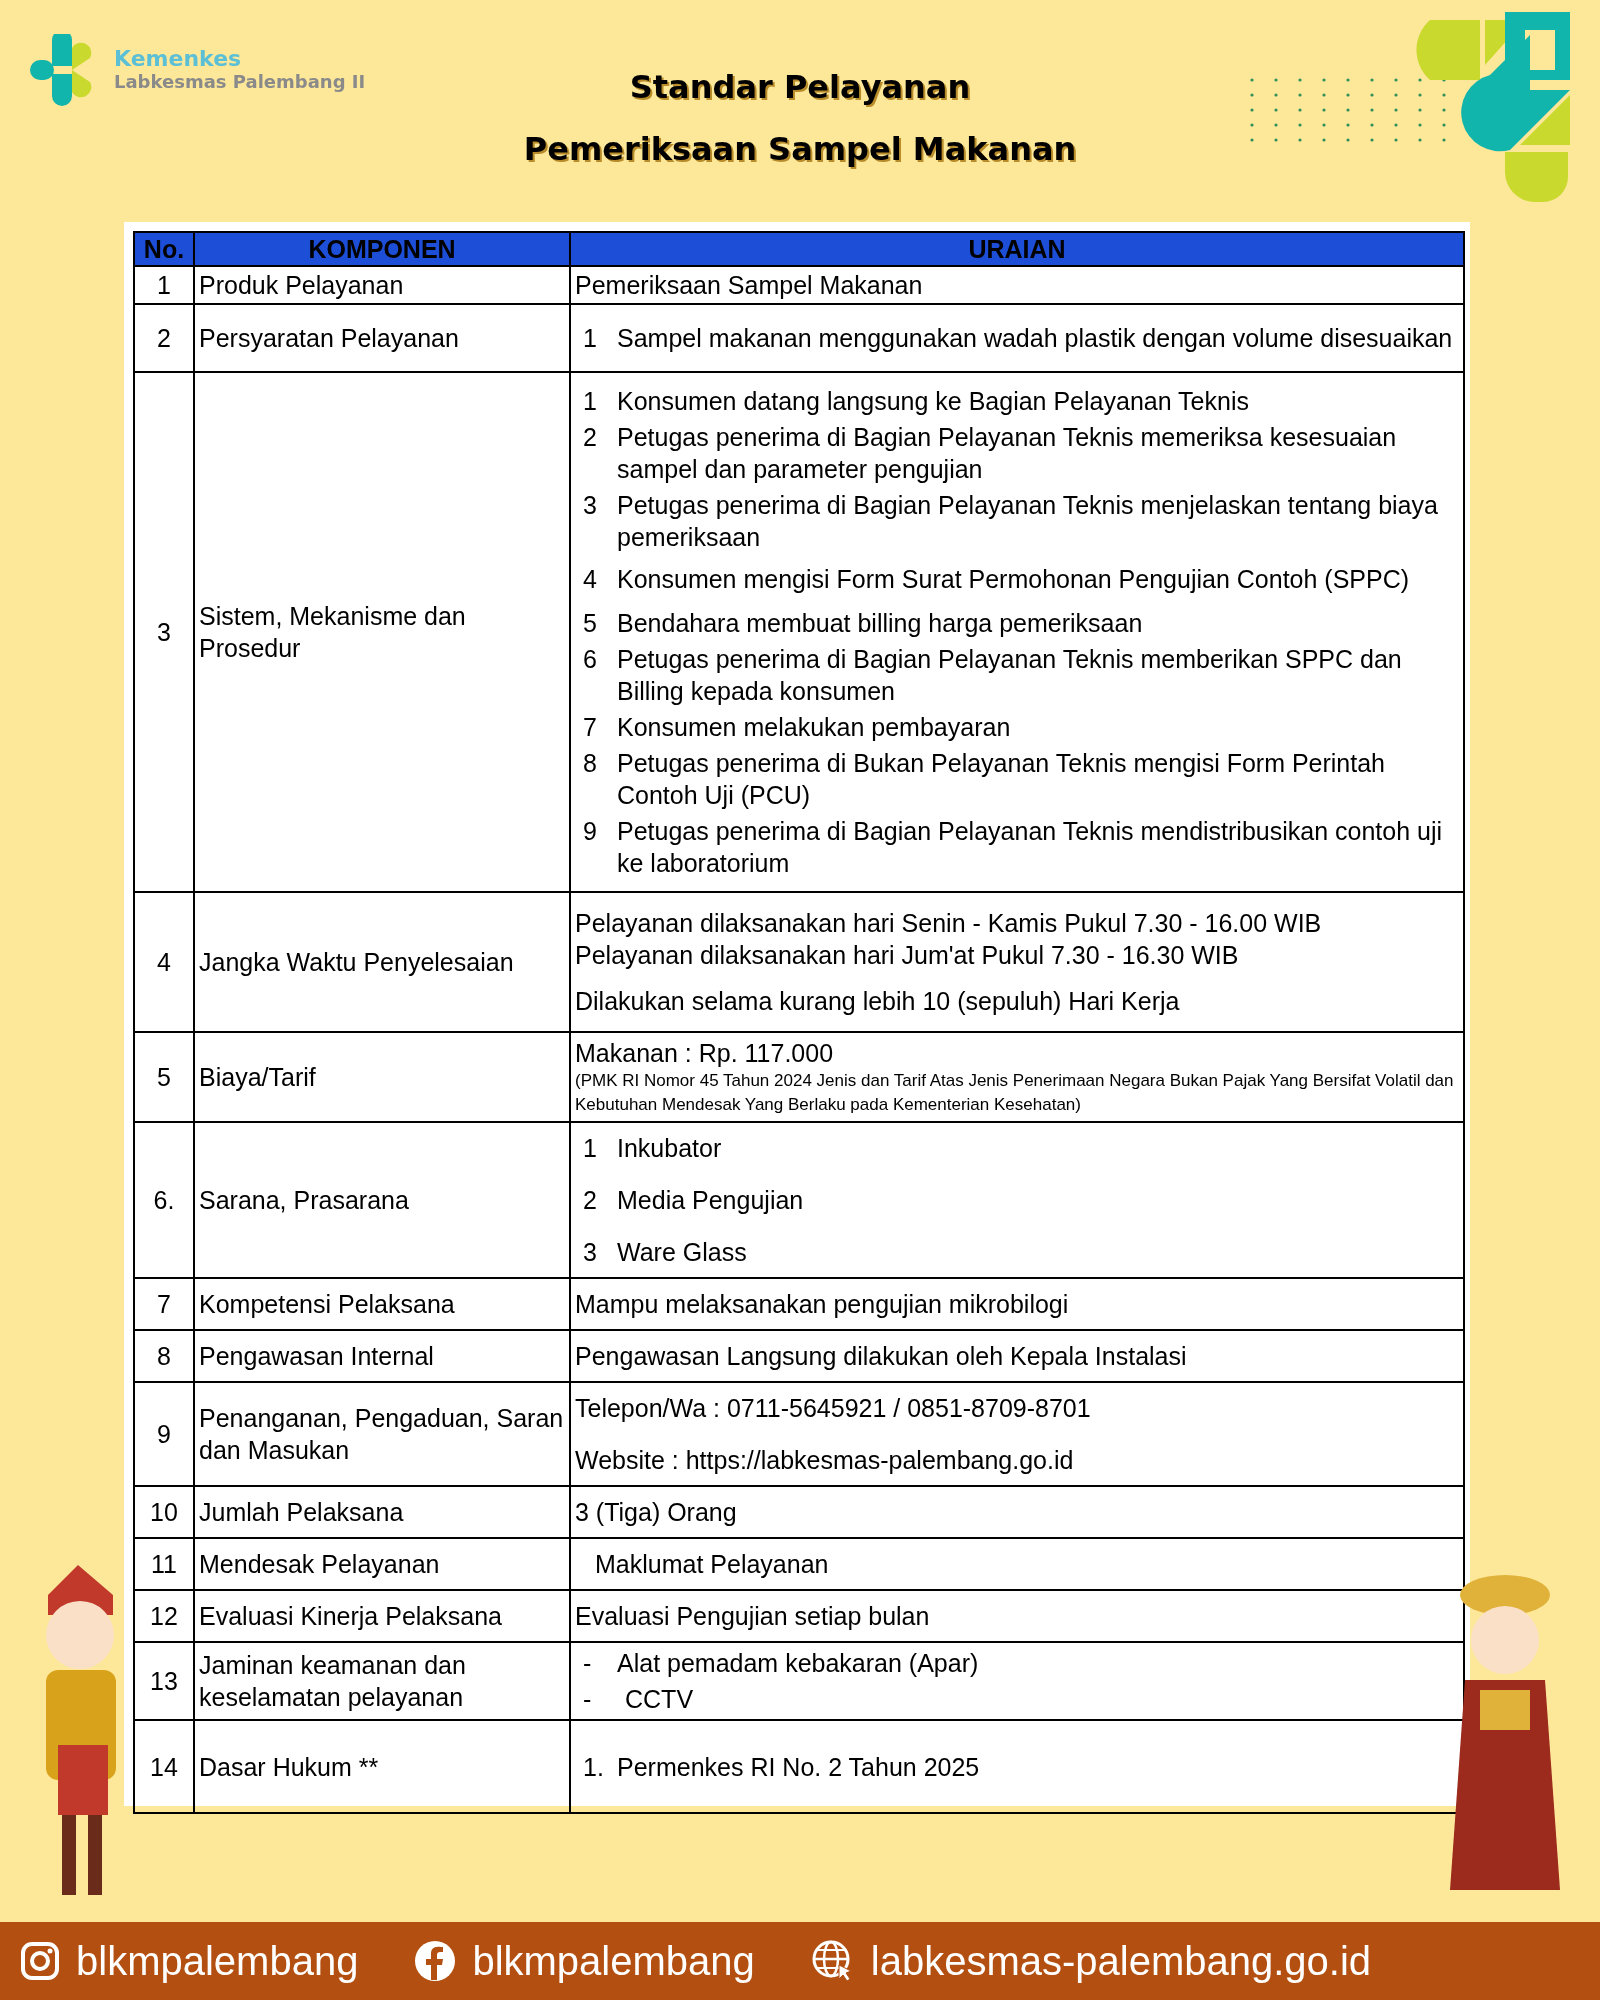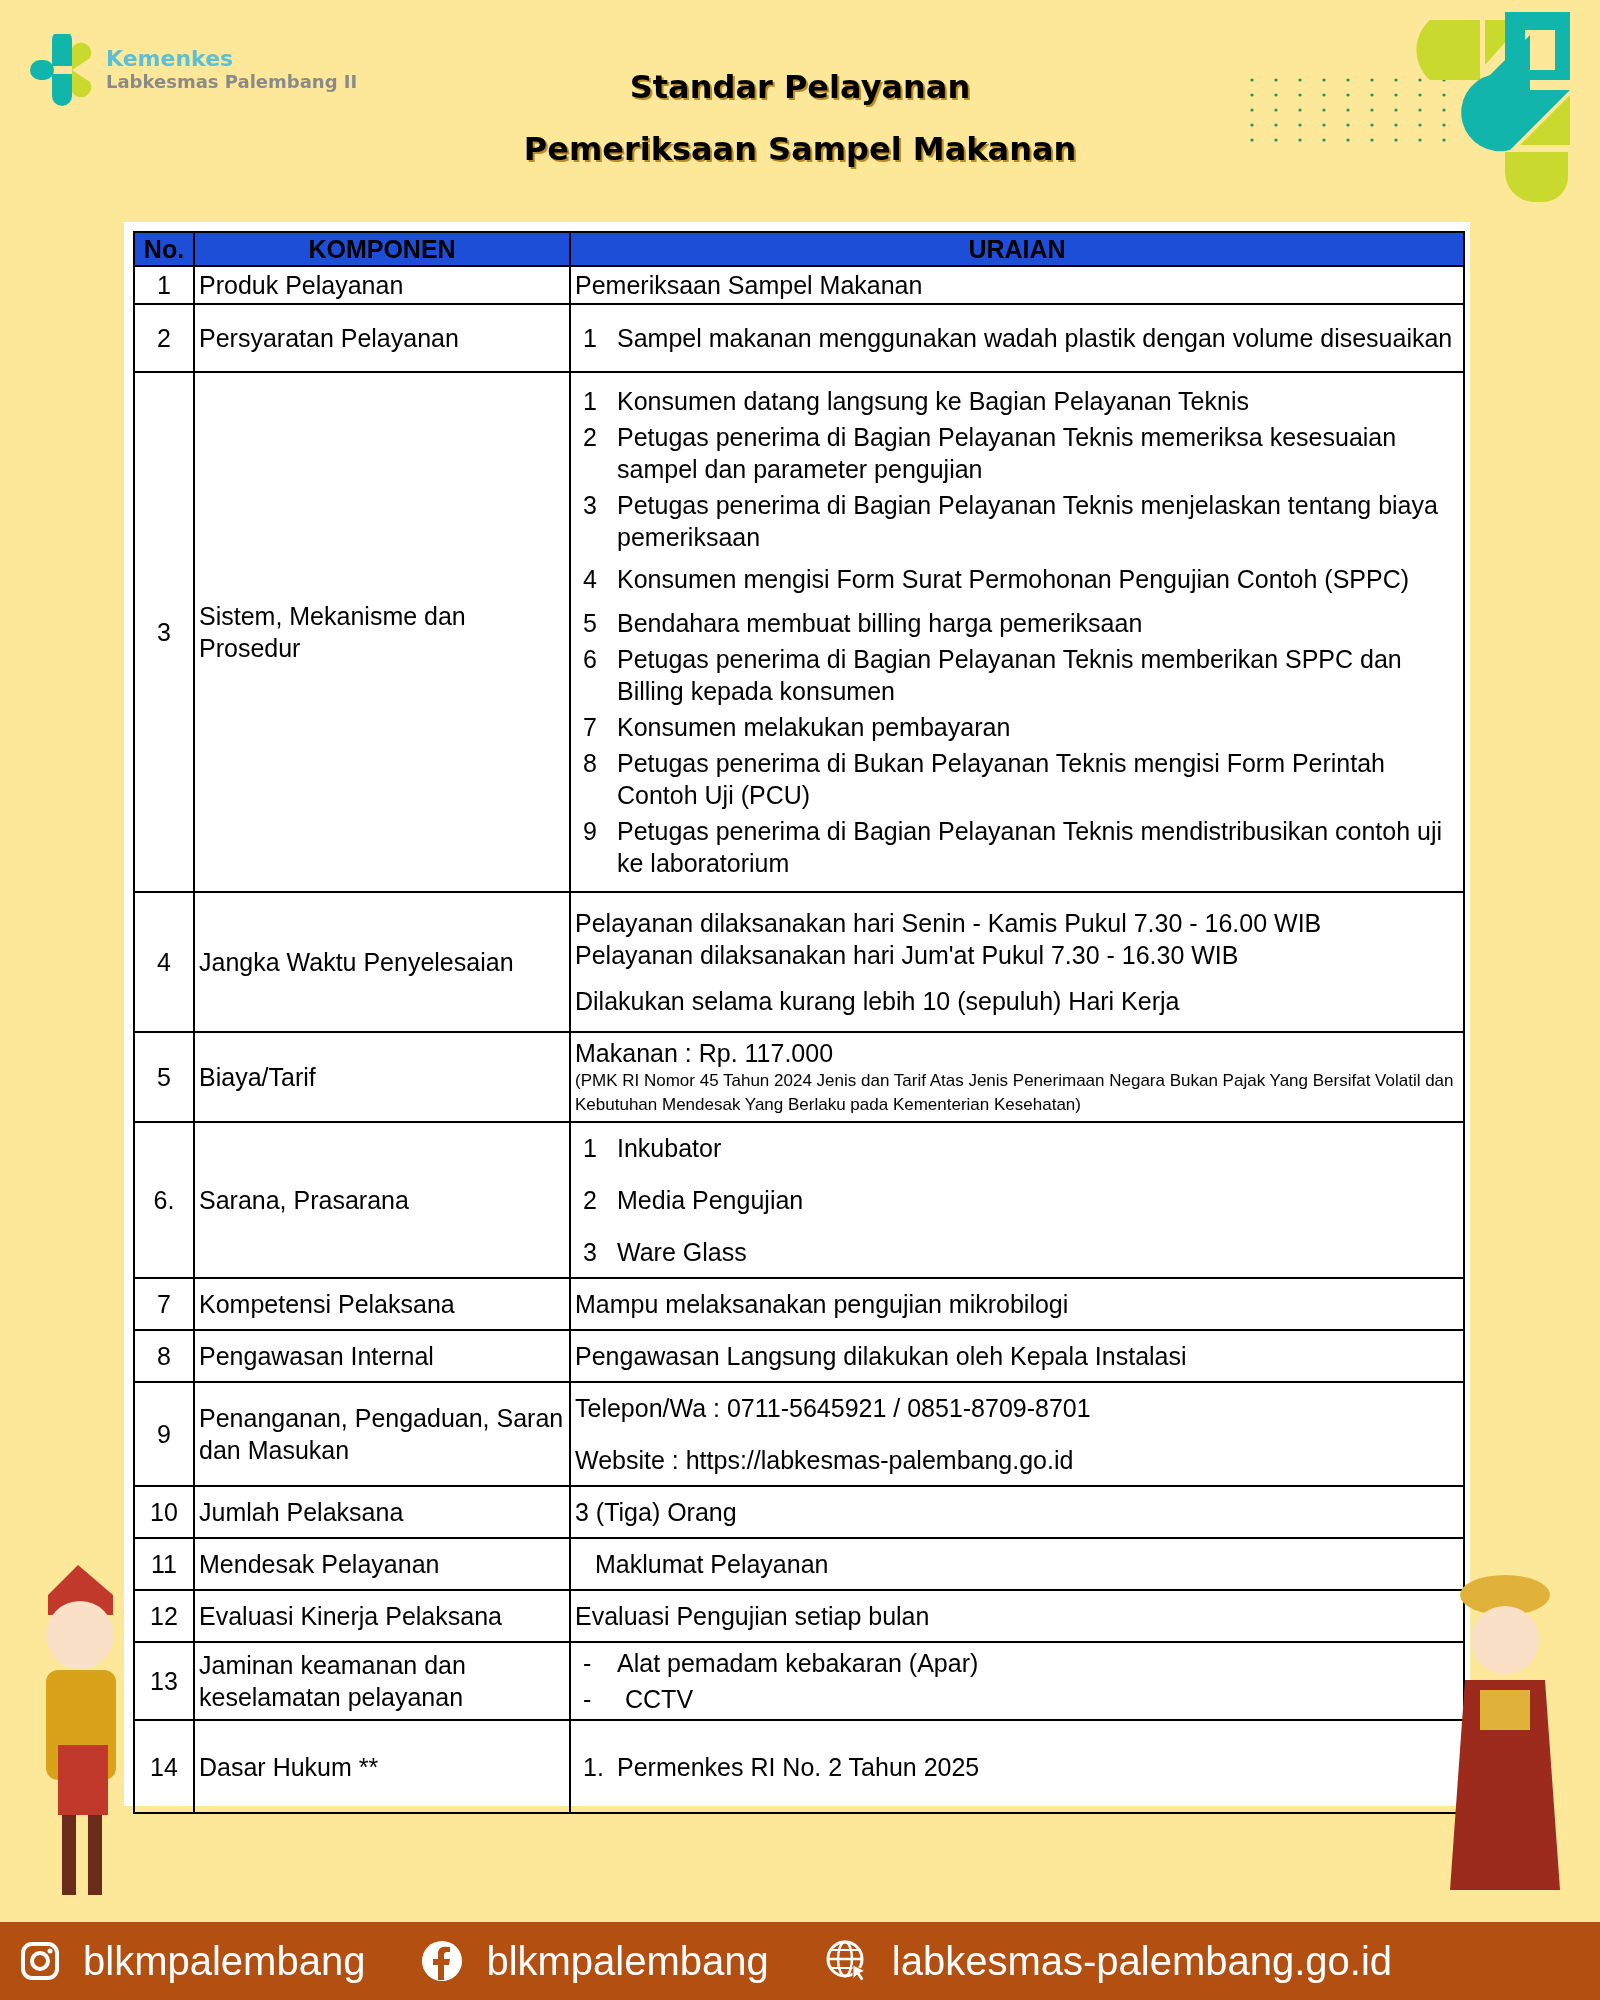--- a/index.html
+++ b/index.html
@@ -1,34 +1,34 @@
 <!DOCTYPE html>
 <html><head>
 <meta charset="utf-8">
 <style>
   * { box-sizing: border-box; margin: 0; padding: 0; }
   html, body { width: 1600px; height: 2000px; overflow: hidden; }
   body { background: #fde89a; font-family: "Liberation Sans", sans-serif; position: relative; color: #000; }
-  .logo { position: absolute; left: 28px; top: 34px; display: flex; align-items: center; gap: 12px; }
+  .logo { position: absolute; left: 28px; top: 34px; display: flex; align-items: center; gap: 20px; }
   .logo-mark { width: 66px; height: 72px; position: relative; }
   .logo-text .l1 { font-family: "DejaVu Sans", sans-serif; font-weight: bold; color: #5bbfd6; font-size: 22px; line-height: 24px; }
   .logo-text .l2 { font-family: "DejaVu Sans", sans-serif; font-weight: bold; color: #8a8a8a; font-size: 18px; line-height: 22px; }
   .title { position: absolute; left: 0; right: 0; top: 56px; text-align: center; font-family: "DejaVu Sans", sans-serif; font-weight: bold; font-size: 32px; line-height: 62px; color: #000; text-shadow: 2px 2px 0 #b88c2a; }
   .deco { position: absolute; right: 0; top: 0; width: 420px; height: 210px; }
   .sheet { position: absolute; left: 124px; top: 222px; width: 1346px; height: 1584px; background: #fff; }
   table { position: absolute; left: 133px; top: 231px; width: 1332px; border-collapse: collapse; font-size: 25px; }
   td, th { border: 2px solid #000; vertical-align: middle; padding: 0 4px; line-height: 32px; }
   th { background: #1d4ed8; font-weight: bold; font-size: 25px; text-align: center; height: 34px; }
   td.no { text-align: center; width: 60px; }
   td.komp { width: 376px; }
   .li { display: flex; padding-left: 8px; }
   .li .n { width: 34px; flex-shrink: 0; }
   .note { font-size: 17px; line-height: 24px; }
   .footer { position: absolute; left: 0; right: 0; bottom: 0; height: 78px; background: #b34f10; display: flex; align-items: center; padding-left: 20px; gap: 56px; color: #fff; font-size: 40px; }
-  .footer .fi { display: flex; align-items: center; gap: 23px; }
+  .footer .fi { display: flex; align-items: center; gap: 16px; }
   .char { position: absolute; }
 </style>
 </head>
 <body>
 
 <div class="logo">
   <svg class="logo-mark" viewBox="0 0 66 72">
     <rect x="2" y="26" width="24" height="20" rx="10" fill="#12b5ac"></rect>
     <path d="M24 6 a10 10 0 0 1 20 0 v26 h-20z" fill="#12b5ac"></path>
     <path d="M24 40 h20 v22 a10 10 0 0 1 -20 0z" fill="#12b5ac"></path>

